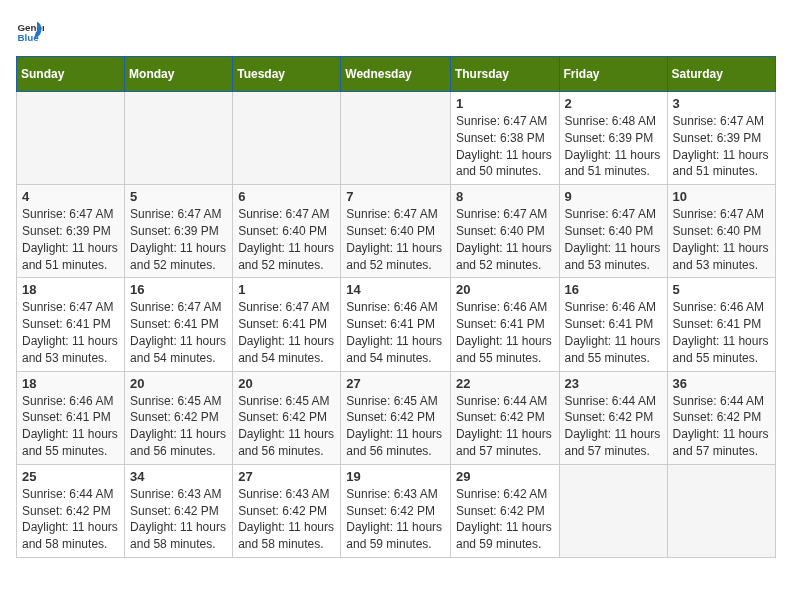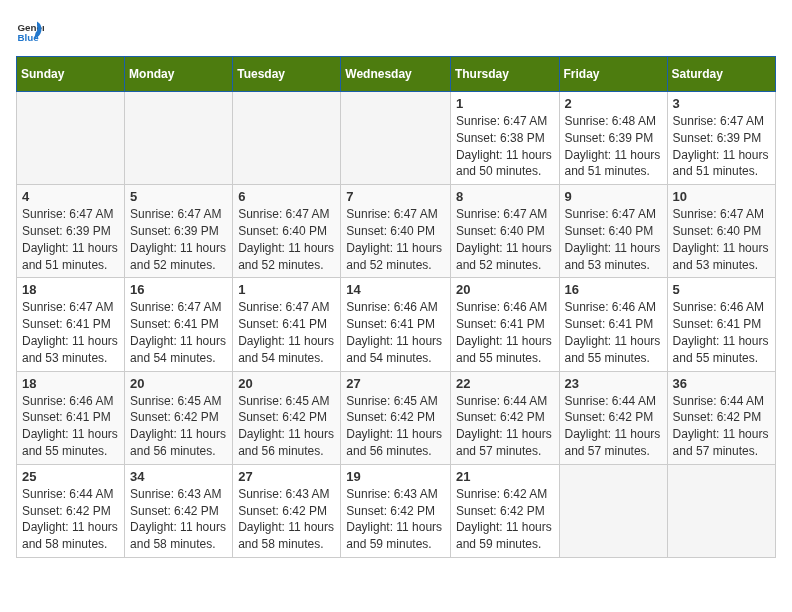--- a/index.html
+++ b/index.html
@@ -339,21 +339,21 @@
         </td>
         <td>
           <span class="day-num">19</span>
           <div class="day-info">
             <div>Sunrise: 6:43 AM</div>
             <div>Sunset: 6:42 PM</div>
             <div>Daylight: 11 hours and 59 minutes.</div>
           </div>
         </td>
         <td>
-          <span class="day-num">21</span>
+          <span class="day-num">29</span>
           <div class="day-info">
             <div>Sunrise: 6:42 AM</div>
             <div>Sunset: 6:42 PM</div>
             <div>Daylight: 11 hours and 59 minutes.</div>
           </div>
         </td>
         <td class="empty-cell"></td>
         <td class="empty-cell"></td>
       </tr>
     </tbody>

